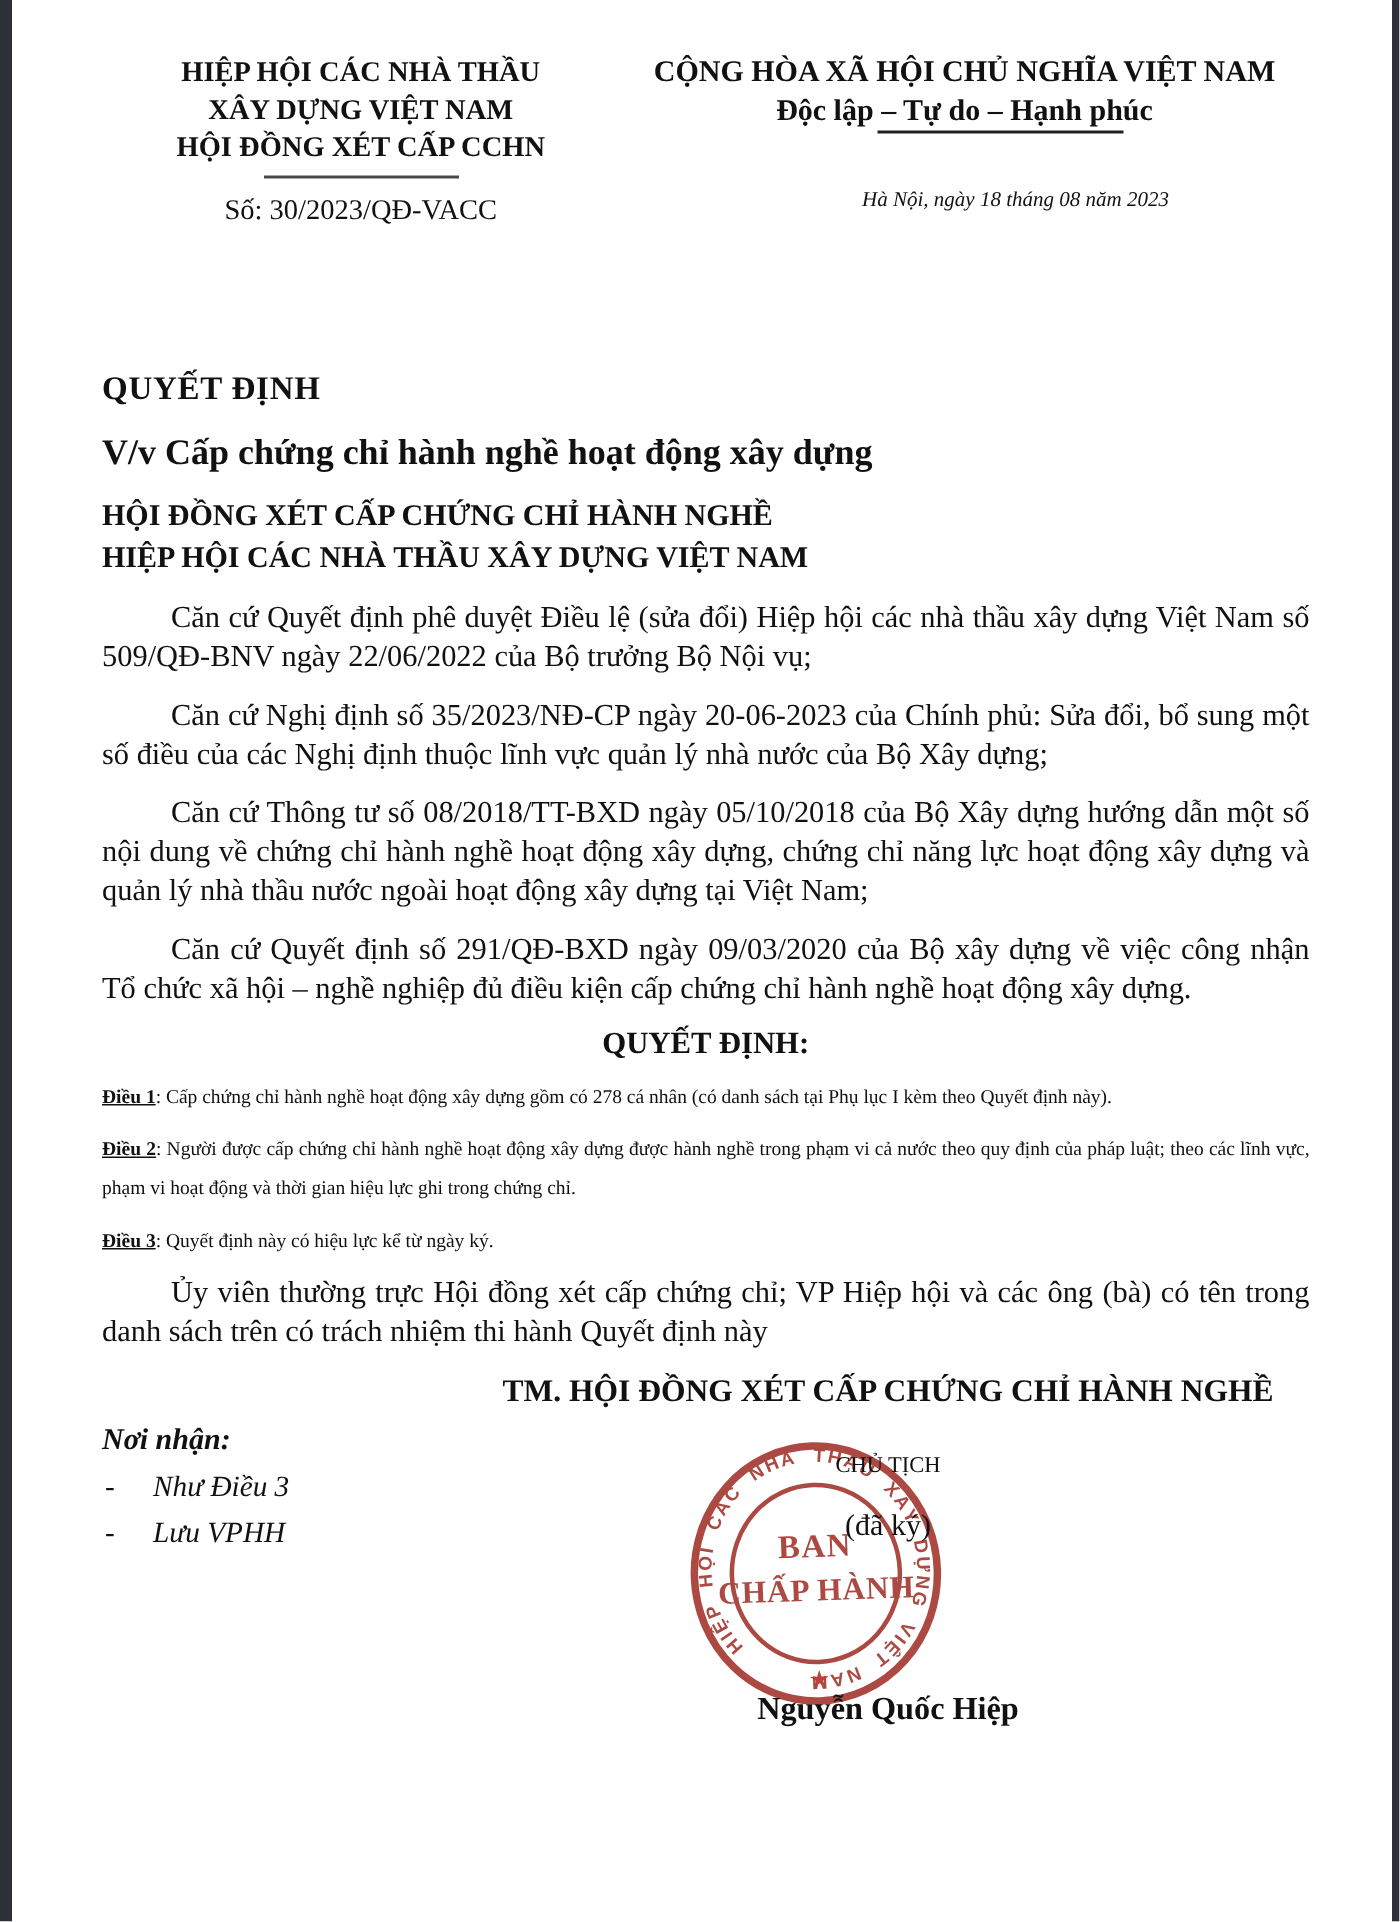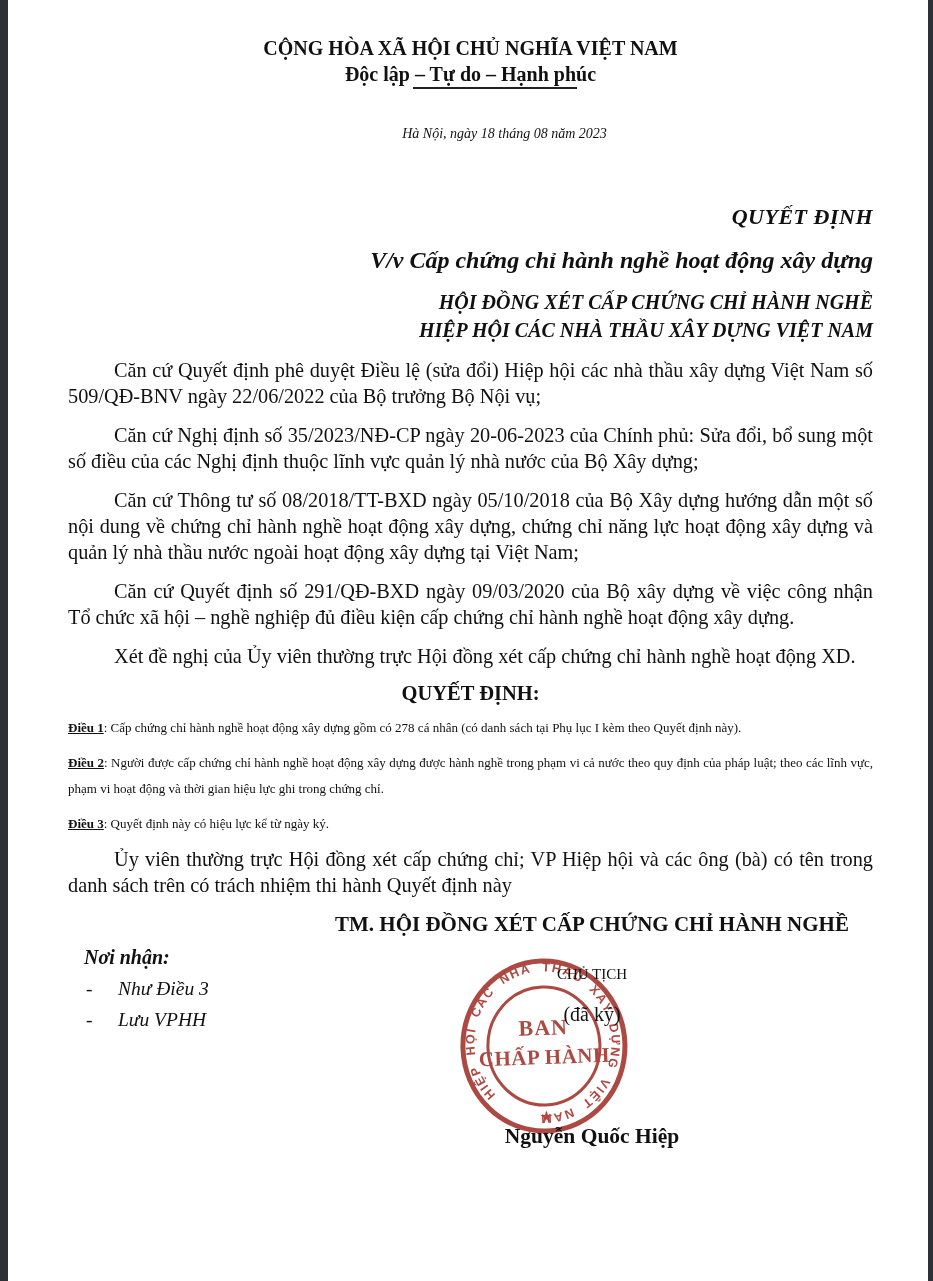--- a/index.html
+++ b/index.html
@@ -17,21 +17,21 @@
   .header-left .org-line { font-weight:bold; font-size:19px; line-height:25px; }
   .rule-left { width:130px; border-top:2px solid #4a4a4a; margin:6px auto 0; }
   .doc-number { font-size:19px; margin-top:11px; }
   .header-right { flex:1; text-align:center; }
   .header-right .nation { font-weight:bold; font-size:20px; line-height:24px; }
   .header-right .motto  { font-weight:bold; font-size:20px; margin-top:3px; }
   .rule-right { width:164px; border-top:2px solid #222; margin:1px auto 0; transform:translateX(24px); }
   .dateline { font-style:italic; font-size:14px; margin-top:37px; transform:translateX(34px); }
 
   
-  .title-block { text-align:right; margin-top:62px;font-style:italic; }
+  .title-block { text-align:left; margin-top:94px; }
   .title-main   { font-weight:bold; font-size:22px; letter-spacing:.5px; }
   .title-subject{ font-weight:bold; font-size:24px; margin-top:17px; }
   .title-issuer1{ font-weight:bold; font-size:20px; margin-top:17px; }
   .title-issuer2{ font-weight:bold; font-size:20px; margin-top:5px; }
 
   
   .recitals { margin-top:15px; }
   p.recital { font-size:20.3px; line-height:26px; text-align:justify;
               text-indent:46px; margin:13px 0; }
   .decision-heading { text-align:center; font-weight:bold; font-size:20.5px; margin:13px 0 10px; }
@@ -41,58 +41,64 @@
               text-indent:46px; margin:9px 0 0; }
 
   
   .sig-area { position:relative; height:300px; margin-top:14px; }
   .sig-col { position:absolute; left:258px; width:532px; text-align:center; z-index:2; }
   .tm-line { font-weight:bold; font-size:21px; }
   .chairman { font-weight:normal; font-size:15px; margin-top:29px; }
   .signed-note { font-size:20px; margin-top:20px; }
   .signer-name { position:absolute; top:212px; left:258px; width:532px;
                  text-align:center; font-weight:bold; font-size:21.5px; z-index:2; }
-  .recipients { position:absolute; left:16px; top:34px; z-index:2; }
+  .recipients { position:absolute; left:0; top:34px; z-index:2; }
   .recipients-label { font-weight:bold; font-style:italic; font-size:20px; }
   .recipient-item { display:flex; font-style:italic; font-size:19.5px; margin-top:9px; }
   .recipient-item .dash { width:34px; padding-left:2px; }
   .stamp { position:absolute; left:388px; top:42px; z-index:1; opacity:.92;
            transform:rotate(-2deg); }
 </style>
 </head>
 <body>
 
 <div class="page">
   <div class="edge left"></div>
   <div class="edge right"></div>
 
   <div class="content">
 
     <div class="header">
+      <div class="header-left">
+        <div class="org-line">HIỆP HỘI CÁC NHÀ THẦU</div>
+        <div class="org-line">XÂY DỰNG VIỆT NAM</div>
+        <div class="org-line">HỘI ĐỒNG XÉT CẤP CCHN</div>
+        <div class="rule-left"></div>
+        <div class="doc-number">Số: 30/2023/QĐ-VACC</div>
+      </div>
       <div class="header-right">
         <div class="nation">CỘNG HÒA XÃ HỘI CHỦ NGHĨA VIỆT NAM</div>
         <div class="motto">Độc lập – Tự do – Hạnh phúc</div>
         <div class="rule-right"></div>
         <div class="dateline">Hà Nội, ngày 18 tháng 08 năm 2023</div>
       </div>
     </div>
 
     <div class="title-block">
       <div class="title-main">QUYẾT ĐỊNH</div>
       <div class="title-subject">V/v Cấp chứng chỉ hành nghề hoạt động xây dựng</div>
       <div class="title-issuer1">HỘI ĐỒNG XÉT CẤP CHỨNG CHỈ HÀNH NGHỀ</div>
       <div class="title-issuer2">HIỆP HỘI CÁC NHÀ THẦU XÂY DỰNG VIỆT NAM</div>
     </div>
 
     <div class="recitals">
       <p class="recital">Căn cứ Quyết định phê duyệt Điều lệ (sửa đổi) Hiệp hội các nhà thầu xây dựng Việt Nam số 509/QĐ-BNV ngày 22/06/2022 của Bộ trưởng Bộ Nội vụ;</p>
       <p class="recital">Căn cứ Nghị định số 35/2023/NĐ-CP ngày 20-06-2023 của Chính phủ: Sửa đổi, bổ sung một số điều của các Nghị định thuộc lĩnh vực quản lý nhà nước của Bộ Xây dựng;</p>
       <p class="recital">Căn cứ Thông tư số 08/2018/TT-BXD ngày 05/10/2018 của Bộ Xây dựng hướng dẫn một số nội dung về chứng chỉ hành nghề hoạt động xây dựng, chứng chỉ năng lực hoạt động xây dựng và quản lý nhà thầu nước ngoài hoạt động xây dựng tại Việt Nam;</p>
       <p class="recital">Căn cứ Quyết định số 291/QĐ-BXD ngày 09/03/2020 của Bộ xây dựng về việc công nhận Tổ chức xã hội – nghề nghiệp đủ điều kiện cấp chứng chỉ hành nghề hoạt động xây dựng.</p>
-      <p class="recital">Xét đề nghị của Ủy viên thường trực Hội đồng xét cấp chứng chỉ hành nghề hoạt động XD.</p>
     </div>
 
     <div class="decision-heading">QUYẾT ĐỊNH:</div>
 
     <div>
       <p class="article"><span class="article-label">Điều 1</span><span>: Cấp chứng chỉ hành nghề hoạt động xây dựng gồm có 278 cá nhân (có danh sách tại Phụ lục I kèm theo Quyết định này).</span></p>
       <p class="article"><span class="article-label">Điều 2</span><span>: Người được cấp chứng chỉ hành nghề hoạt động xây dựng được hành nghề trong phạm vi cả nước theo quy định của pháp luật; theo các lĩnh vực, phạm vi hoạt động và thời gian hiệu lực ghi trong chứng chỉ.</span></p>
       <p class="article"><span class="article-label">Điều 3</span><span>: Quyết định này có hiệu lực kể từ ngày ký.</span></p>
       <p class="closing">Ủy viên thường trực Hội đồng xét cấp chứng chỉ; VP Hiệp hội và các ông (bà) có tên trong danh sách trên có trách nhiệm thi hành Quyết định này</p>
     </div>

